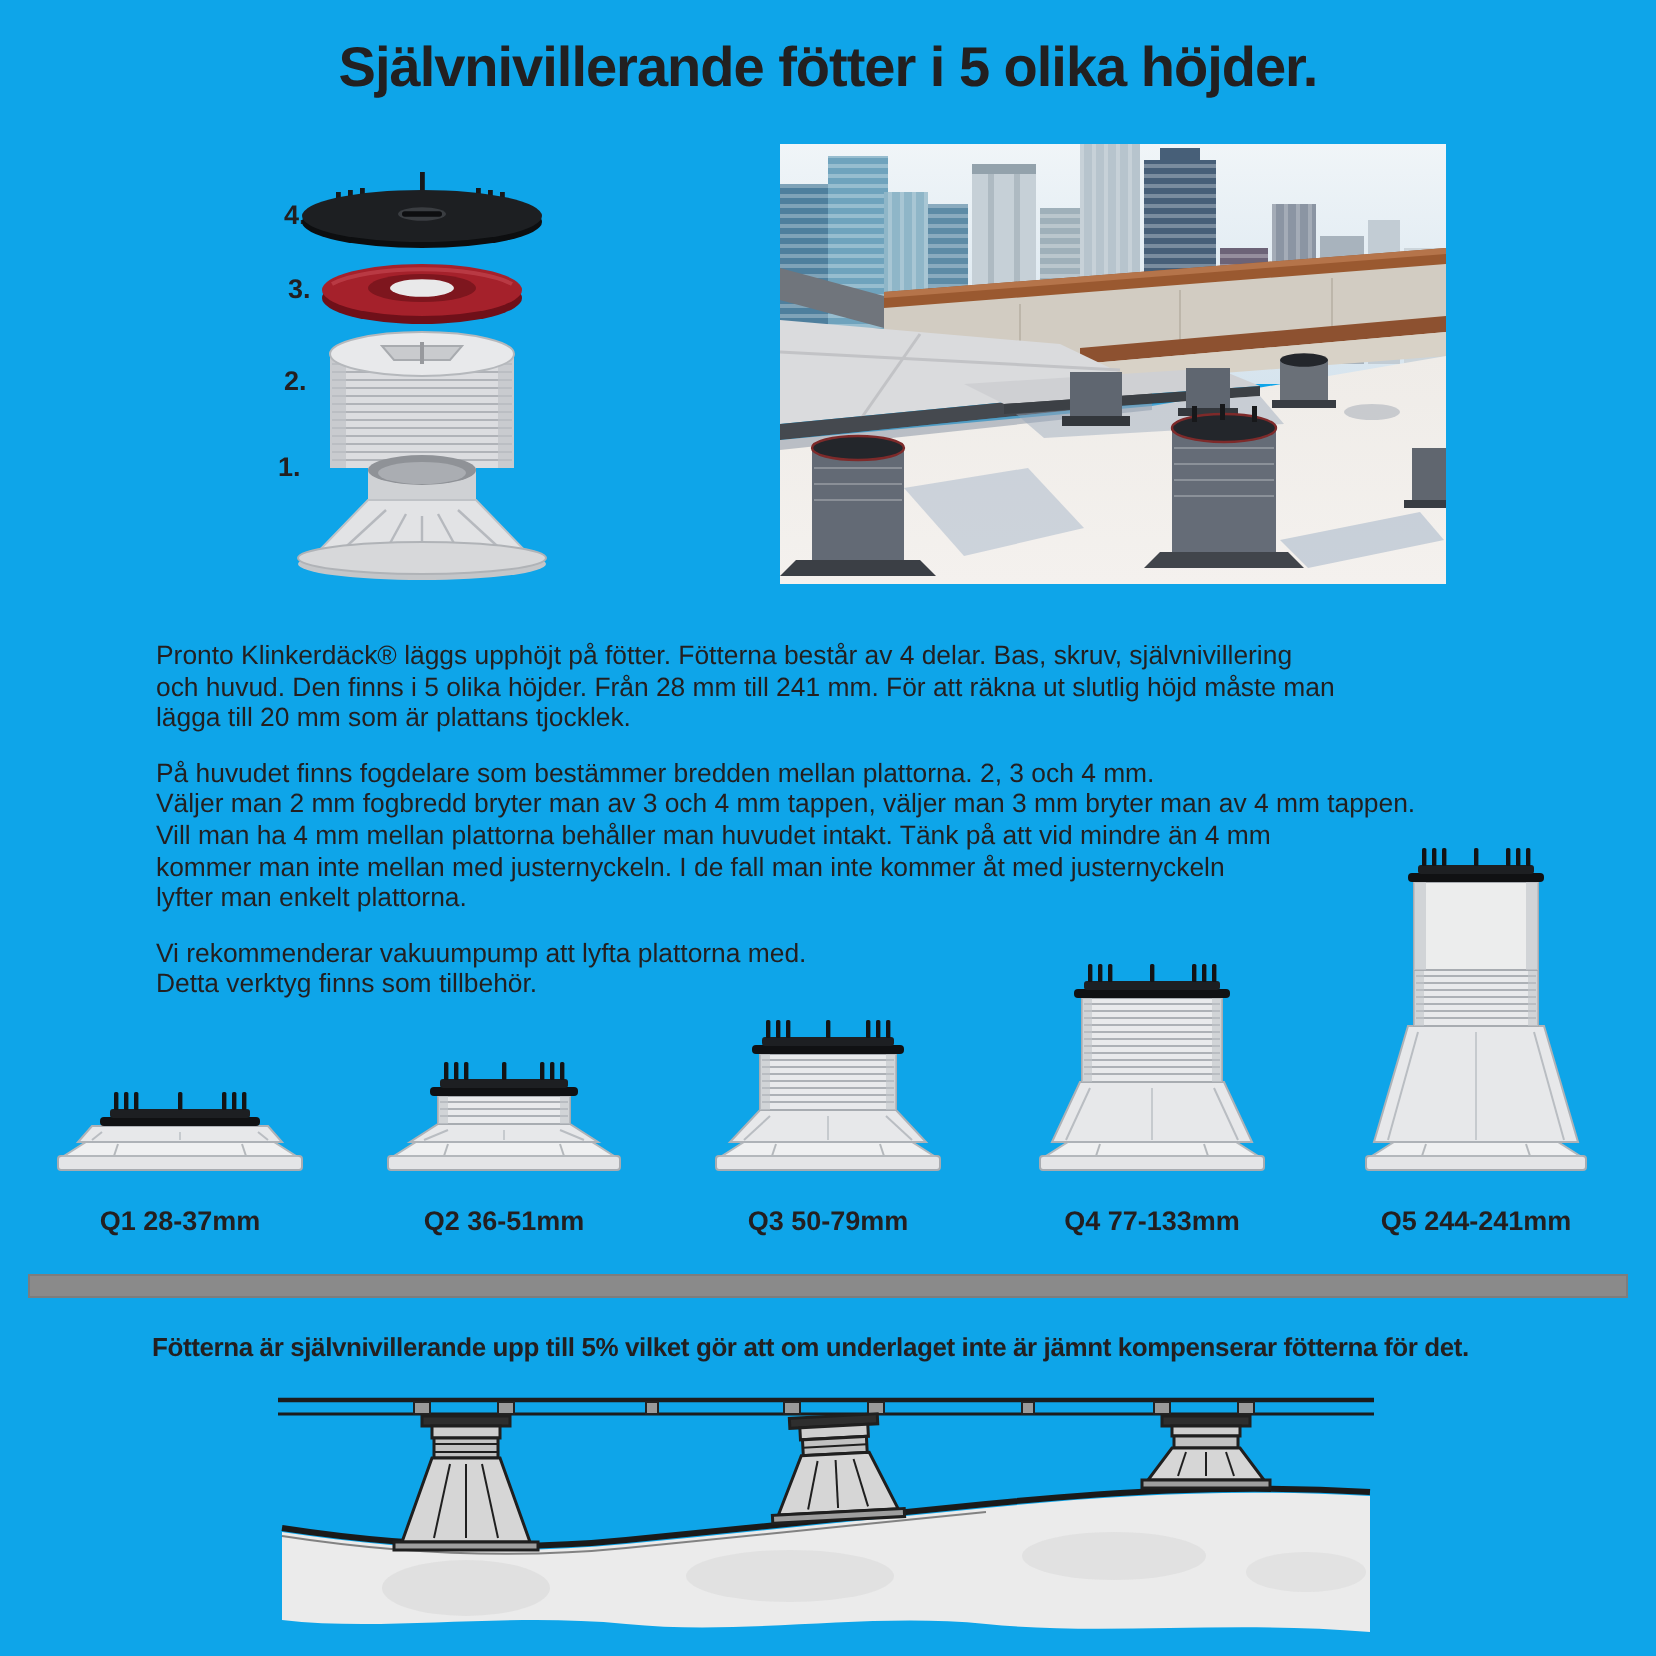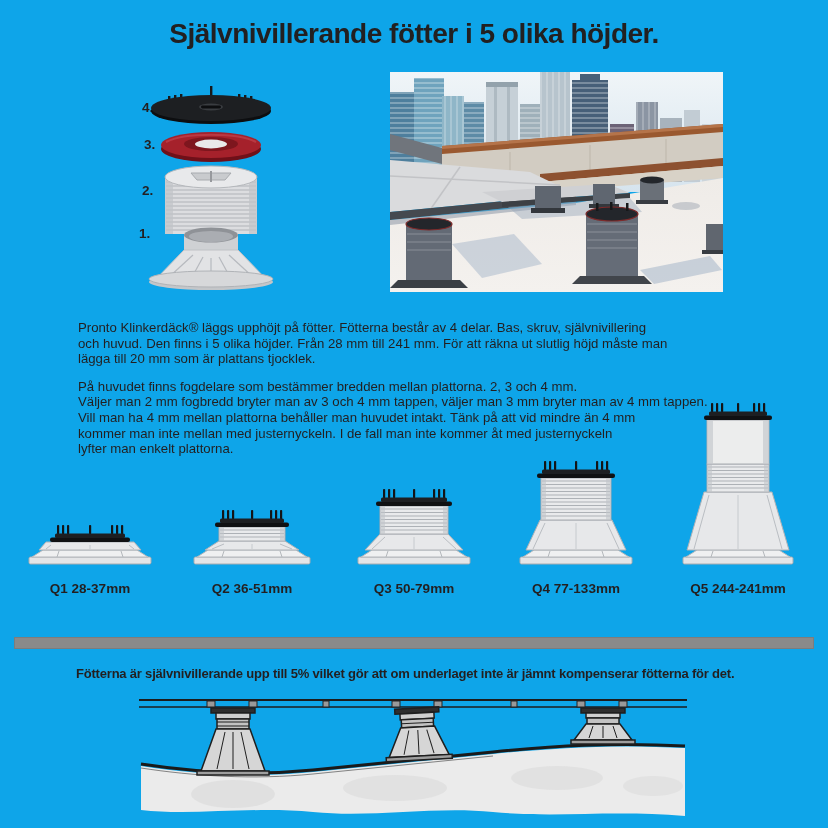--- a/index.html
+++ b/index.html
@@ -22,21 +22,21 @@
   
   .brand{position:absolute;left:258px;top:86px;width:150px;font-size:13.5px;font-weight:bold;line-height:18px;}
   .brand sup{font-size:9px;}
   .parts-heading{margin-top:4px;}
   
   .photo{position:absolute;left:390px;top:72px;}
   
   .bodytext{position:absolute;left:78px;top:320px;width:742px;}
   .bodytext p{margin:0 0 12px 0;font-size:13.2px;font-weight:normal;line-height:15.6px;white-space:pre-line;}
   
-  .feet-row{position:absolute;left:14px;top:405px;width:800px;height:194px;
+  .feet-row{position:absolute;left:14px;top:427px;width:800px;height:194px;
     display:flex;justify-content:space-between;align-items:flex-end;gap:10px;}
   .foot-col{width:156px;display:flex;flex-direction:column;align-items:center;justify-content:flex-end;}
   .foot-label{margin-top:10px;height:18px;font-size:13.5px;font-weight:bold;white-space:nowrap;}
   
   .divider{position:absolute;left:14px;top:637px;width:800px;height:12px;background:#8a8a8a;
     box-shadow:inset 0 0 0 1px #7d7d7d;}
   
   .footnote{position:absolute;left:76px;top:666px;font-size:13px;font-weight:bold;
     letter-spacing:-0.2px;white-space:nowrap;}
   
@@ -229,20 +229,22 @@
 
   <div class="bodytext">
     <p>Pronto Klinkerdäck® läggs upphöjt på fötter. Fötterna består av 4 delar. Bas, skruv, självnivillering
 och huvud. Den finns i 5 olika höjder. Från 28 mm till 241 mm. För att räkna ut slutlig höjd måste man
 lägga till 20 mm som är plattans tjocklek.</p>
     <p>På huvudet finns fogdelare som bestämmer bredden mellan plattorna. 2, 3 och 4 mm.
 Väljer man 2 mm fogbredd bryter man av 3 och 4 mm tappen, väljer man 3 mm bryter man av 4 mm tappen.
 Vill man ha 4 mm mellan plattorna behåller man huvudet intakt. Tänk på att vid mindre än 4 mm
 kommer man inte mellan med justernyckeln. I de fall man inte kommer åt med justernyckeln
 lyfter man enkelt plattorna.</p>
+    <p>Vi rekommenderar vakuumpump att lyfta plattorna med.
+Detta verktyg finns som tillbehör.</p>
   </div>
 
   <div class="feet-row">
     <div class="foot-col">
       <div class="foot-img" id="foot-q1"><svg width="130" height="46" viewBox="0 0 130 46" xmlns="http://www.w3.org/2000/svg">
             <rect x="4" y="36" width="122" height="7" rx="1.5" fill="#e4e5e7" stroke="#a8acb1"></rect>
             <polygon points="18,29 112,29 123,36 7,36" fill="#eff0f1" stroke="#b4b8bc"></polygon>
             <line x1="32" y1="36" x2="34" y2="30" stroke="#b4b8bc"></line>
             <line x1="98" y1="36" x2="96" y2="30" stroke="#b4b8bc"></line>
             <polygon points="21,21 109,21 116,29 14,29" fill="#e7e8ea" stroke="#aeb2b7"></polygon>

